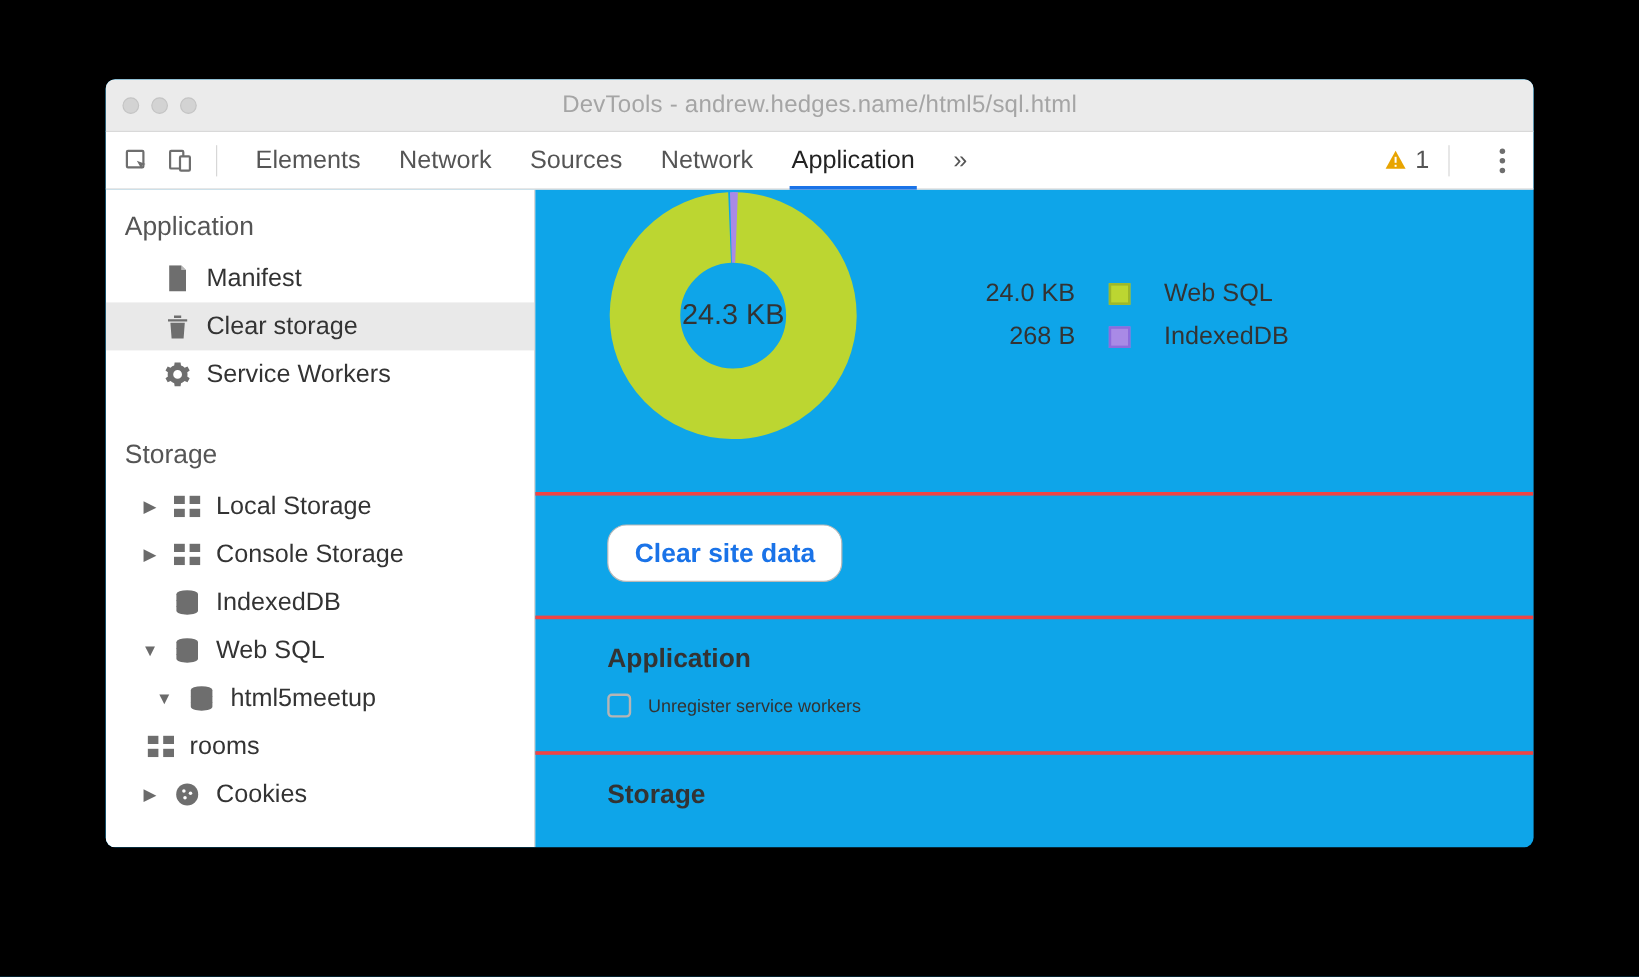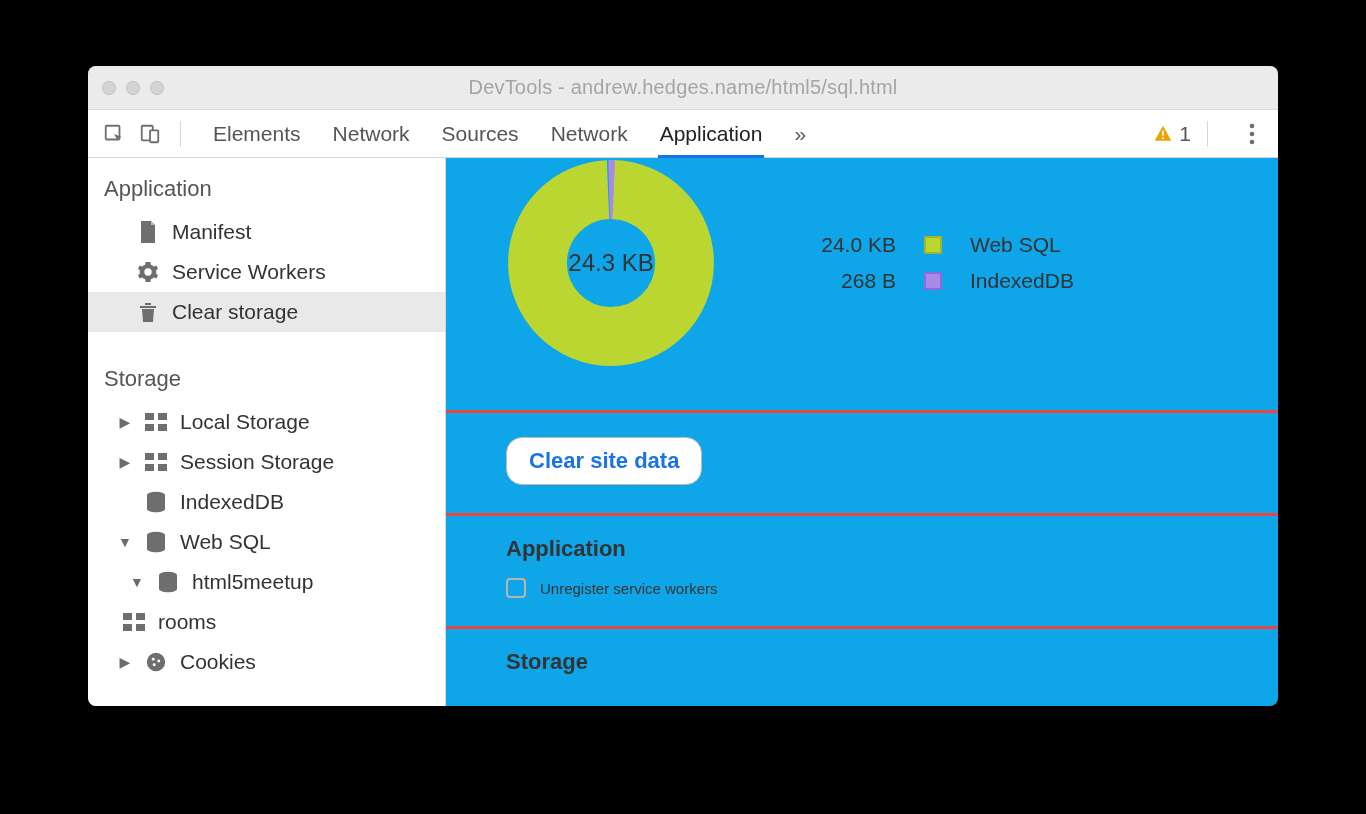--- a/index.html
+++ b/index.html
@@ -169,35 +169,35 @@
       <div class="tree">
         <div class="tree-item level1">
           <span class="icon">
             <svg width="20" height="22" viewBox="0 0 20 22">
                 <path fill="#6e6e6e" d="M3 0h10l4 4v18H3z"></path>
                 <path fill="#fff" d="M13 0v4h4z" opacity=".5"></path>
               </svg>
           </span>
           <span>Manifest</span>
         </div>
+        <div class="tree-item level1 selected">
+          <span class="icon">
+            <svg width="20" height="22" viewBox="0 0 20 22" fill="#6e6e6e">
+                <path d="M2 5h16v2H2zM4 8h12l-1 13H5zM7 2h6v2H7z"></path>
+              </svg>
+          </span>
+          <span>Clear storage</span>
+        </div>
         <div class="tree-item level1">
           <span class="icon">
             <svg width="22" height="22" viewBox="0 0 24 24" fill="#6e6e6e">
                 <path d="M12 8a4 4 0 100 8 4 4 0 000-8zm9 4a9 9 0 01-.2 1.9l2.2 1.7-2 3.5-2.6-1a8 8 0 01-3.3 1.9l-.4 2.8H9.3l-.4-2.8a8 8 0 01-3.3-1.9l-2.6 1-2-3.5 2.2-1.7A9 9 0 013 12c0-.6.1-1.3.2-1.9L1 8.4l2-3.5 2.6 1A8 8 0 018.9 4l.4-2.8h5.4l.4 2.8a8 8 0 013.3 1.9l2.6-1 2 3.5-2.2 1.7c.1.6.2 1.3.2 1.9z"></path>
               </svg>
           </span>
           <span>Service Workers</span>
-        </div>
-        <div class="tree-item level1 selected">
-          <span class="icon">
-            <svg width="20" height="22" viewBox="0 0 20 22" fill="#6e6e6e">
-                <path d="M2 5h16v2H2zM4 8h12l-1 13H5zM7 2h6v2H7z"></path>
-              </svg>
-          </span>
-          <span>Clear storage</span>
         </div>
       </div>
 
       <div style="height:16px"></div>
 
       <div class="sec-title">Storage</div>
       <div class="tree">
 
         <div class="tree-item level1">
           <span class="caret">▶</span>
@@ -215,21 +215,21 @@
         <div class="tree-item level1">
           <span class="caret">▶</span>
           <span class="icon">
               <svg width="22" height="18" viewBox="0 0 22 18" fill="#6e6e6e">
                 <rect x="0" y="0" width="9" height="7"></rect>
                 <rect x="13" y="0" width="9" height="7"></rect>
                 <rect x="0" y="11" width="9" height="7"></rect>
                 <rect x="13" y="11" width="9" height="7"></rect>
               </svg>
             </span>
-          <span>Session Storage</span>
+          <span>Console Storage</span>
         </div>
 
         <div class="tree-item level1">
           <span class="caret"></span>
           <span class="icon">
               <svg width="20" height="22" viewBox="0 0 20 22" fill="#6e6e6e">
                 <ellipse cx="10" cy="4" rx="9" ry="3.2"></ellipse>
                 <path d="M1 4v5c0 1.8 4 3.2 9 3.2s9-1.4 9-3.2V4"></path>
                 <path d="M1 9v5c0 1.8 4 3.2 9 3.2s9-1.4 9-3.2V9"></path>
                 <path d="M1 14v4c0 1.8 4 3.2 9 3.2s9-1.4 9-3.2v-4"></path>

